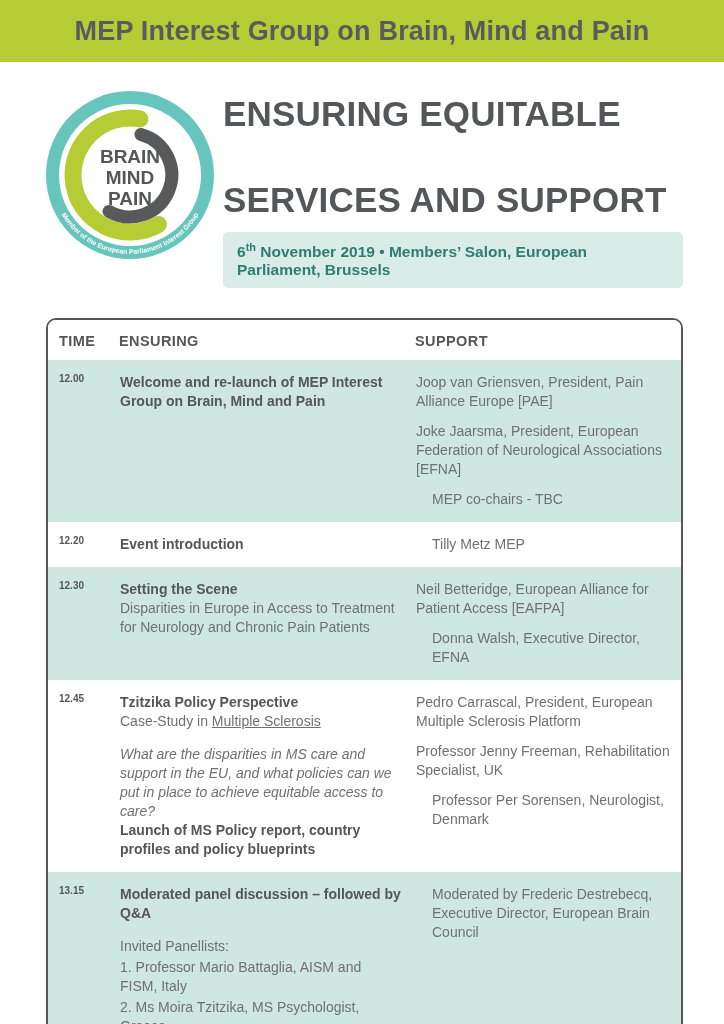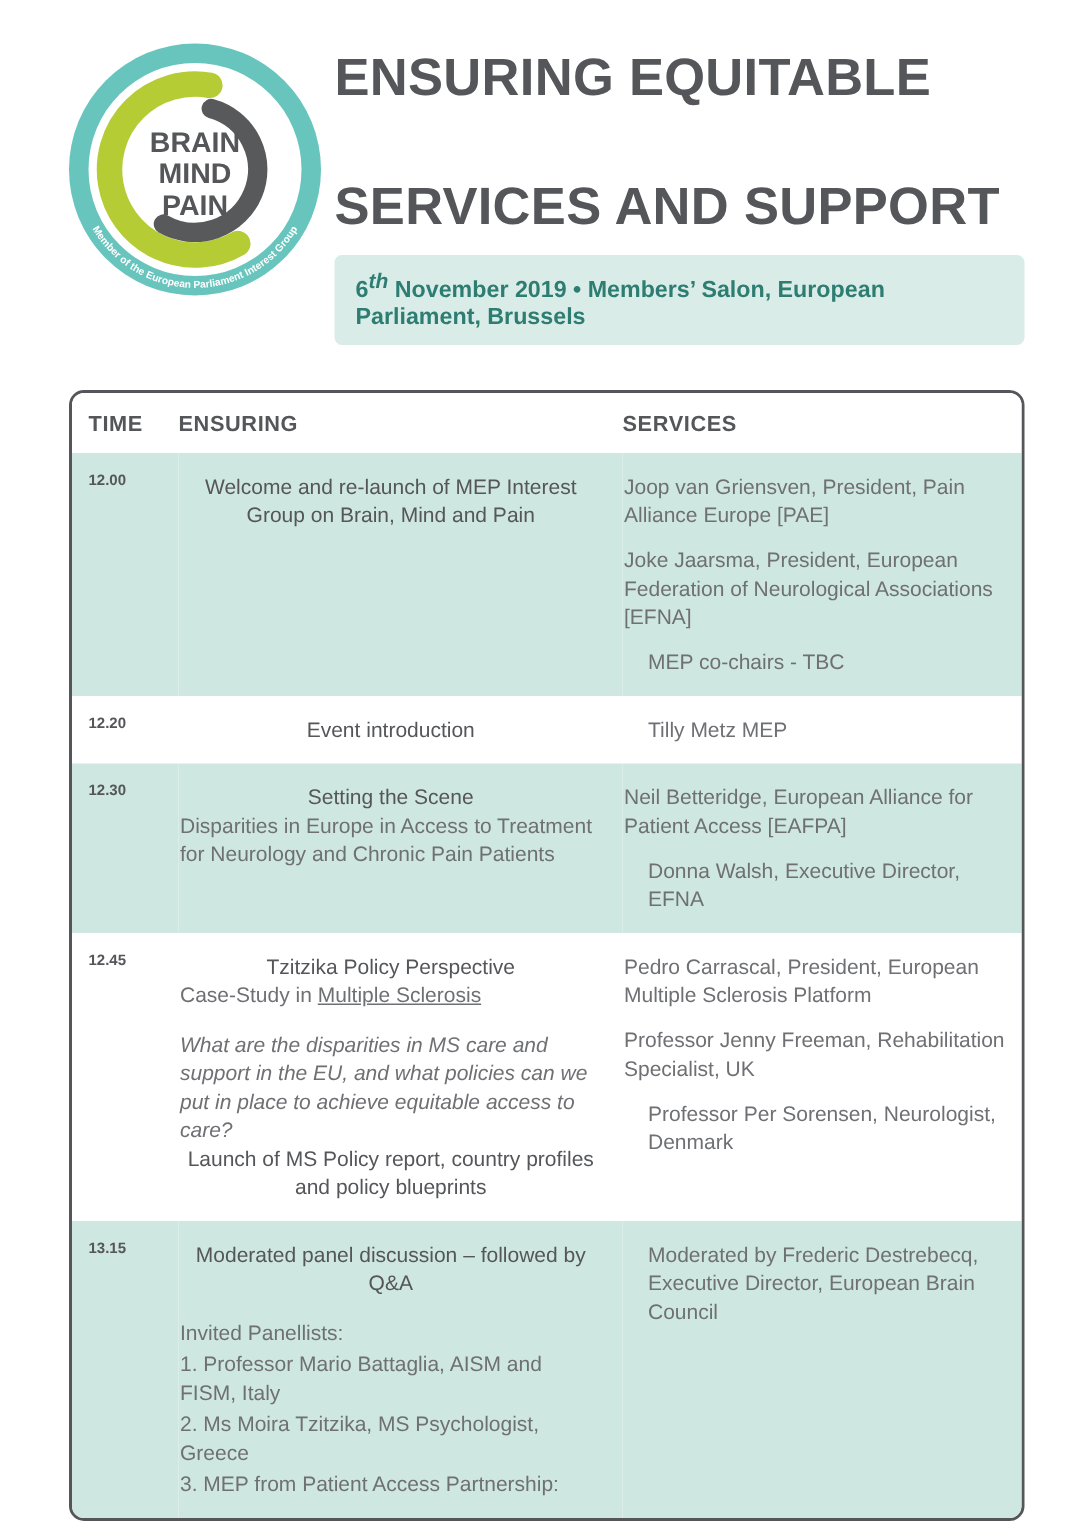--- a/index.html
+++ b/index.html
@@ -26,55 +26,58 @@
   .hero-text { flex:1; padding-top:2px; }
   .event-title {
     margin:0; font-size:35px; line-height:43px; font-weight:800;
     letter-spacing:.2px; color:var(--ink,#55565a);
   }
   .date-band {
     margin-top:11px; background:var(--mint,#d9ece7);
     color:var(--dark-teal,#2e7d72); font-weight:700; font-size:15.5px;
     padding:9px 14px; border-radius:5px;
   }
-  .date-band sup { font-size:14px;font-style:italic; }
+  .date-band sup { font-size:11px; }
 
   
   .table-frame {
     margin:30px 41px 0 46px;
     border:2px solid #55565a; border-radius:10px; overflow:hidden;
     background:#fff;
   }
   table.agenda { width:100%; border-collapse:collapse; table-layout:fixed; }
   col.c-time { width:71px; } col.c-session { width:296px; } col.c-speaker { width:270px; }
   thead th {
     text-align:left; font-size:14.5px; letter-spacing:.4px; font-weight:700;
     color:var(--ink,#55565a); padding:13px 0 11px 0; background:#fff;
   }
   thead th.h-time { padding-left:11px; }
   tbody tr.mint { background:var(--row-mint,#cfe7e1); }
   tbody tr.white { background:#ffffff; }
   td { vertical-align:top; padding-top:13px; padding-bottom:13px; }
   td.time { padding-left:11px; font-size:10px; font-weight:700; color:var(--ink,#55565a); }
   td.session { padding-right:14px; }
   td.session p { margin:0; font-size:14px; line-height:19px; color:var(--body-gray,#6f7073); }
-  td.session p.bold { font-weight:400; color:var(--ink,#55565a);text-align:center; }
+  td.session p.bold { font-weight:700; color:var(--ink,#55565a); }
   td.session p.italic { font-style:italic; }
   td.session p.gap { margin-top:14px; }
   td.session p.list { margin-top:2px; }
   td.session .underline { text-decoration:underline; }
   td.speaker { padding-right:10px; }
   td.speaker p { margin:0 0 11px 0; font-size:14px; line-height:19px; color:var(--body-gray,#6f7073); }
   td.speaker p:last-child { margin-bottom:0;margin-left:16px; }
 </style>
 </head>
 <body>
 
 <div class="page">
 
+  <header class="banner">
+    <h1>MEP Interest Group on Brain, Mind and Pain</h1>
+  </header>
 
   <section class="hero">
     <div class="logo-wrap">
       <svg viewBox="0 0 170 170" width="170" height="170">
         <circle cx="85" cy="85" r="84" fill="#68c5bd"></circle>
         <circle cx="85" cy="85" r="71" fill="#ffffff"></circle>
         <path d="M 94.9 28.9 A 57 57 0 1 0 113.5 134.4" fill="none" stroke="#b5cc35" stroke-width="17" stroke-linecap="round"></path>
         <path d="M 95.9 44.4 A 42 42 0 1 1 64 121.4" fill="none" stroke="#58595b" stroke-width="13" stroke-linecap="round"></path>
         <text x="85" y="73" text-anchor="middle" font-size="19" font-weight="800" fill="#55565a">BRAIN</text>
         <text x="85" y="94" text-anchor="middle" font-size="19" font-weight="800" fill="#55565a">MIND</text>
@@ -99,21 +102,21 @@
     <table class="agenda">
       <colgroup>
           <col class="c-time">
           <col class="c-session">
           <col class="c-speaker">
         </colgroup>
       <thead>
         <tr>
           <th class="h-time">TIME</th>
           <th>ENSURING</th>
-          <th>SERVICES</th>
+          <th>SUPPORT</th>
         </tr>
       </thead>
       <tbody>
           <tr class="mint">
             <td class="time">12.00</td>
             <td class="session">
               <p class="bold">Welcome and re-launch of MEP Interest Group on Brain, Mind and Pain</p>
             </td>
             <td class="speaker">
               <p>Joop van Griensven, President, Pain Alliance Europe [PAE]</p>

